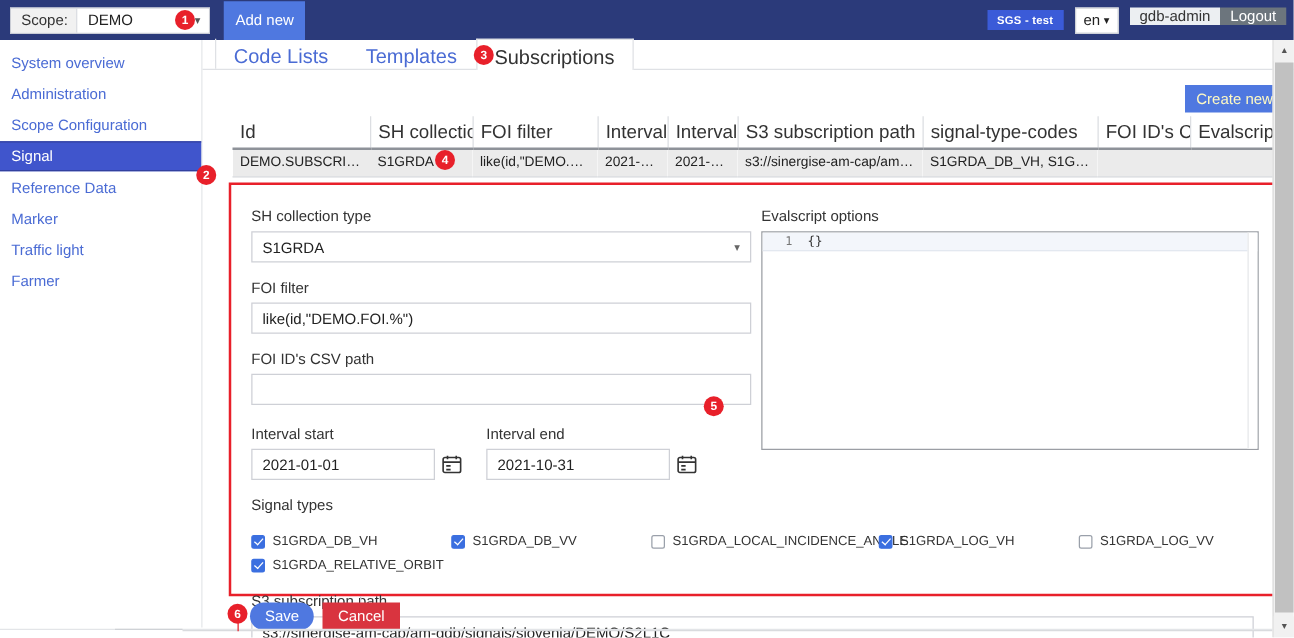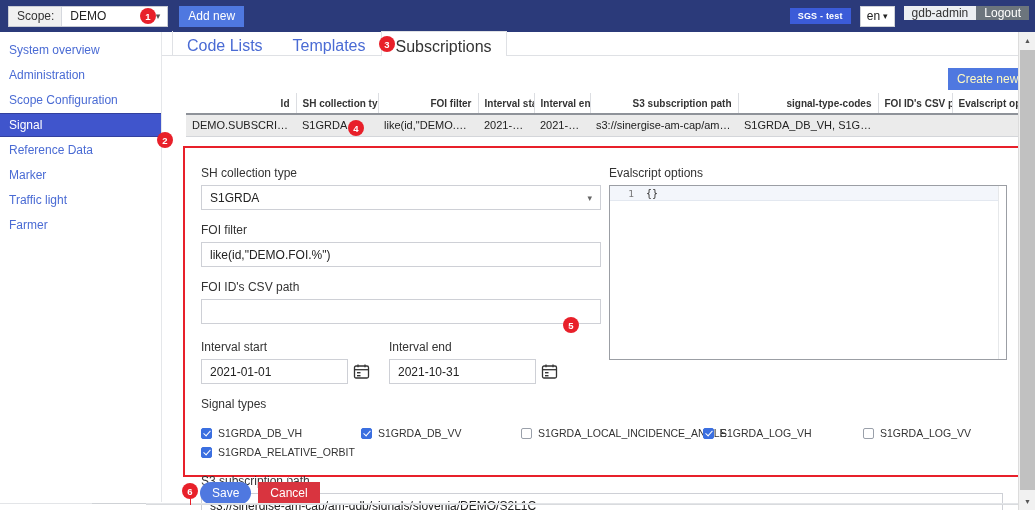--- a/index.html
+++ b/index.html
@@ -33,21 +33,21 @@
   .scope-select {
     position: relative; width: 105px; background: #fff;
     display: flex; align-items: center; padding-left: 8px;
     font-size: 12px; color: #222;
   }
   .scope-select .caret {
     position: absolute; right: 7px; top: 50%; transform: translateY(-50%);
     font-size: 9px; color: #555;
   }
   .addnew-btn {
-    height: 21px; margin-left: 11px; padding: 0 9px;
+    height: 31px; margin-left: 11px; padding: 0 9px;
     background: #4f78e0; color: #fff; font-size: 12px;
     border: none; display: flex; align-items: center; cursor: pointer;
     line-height: 1;
   }
   .topbar-right {
     margin-left: auto; display: flex; align-items: center; gap: 9px; padding-right: 6px;
   }
   .env-badge {
     background: #3b5bd8; color: #fff; font-size: 9px; font-weight: bold;
     padding: 3px 8px; letter-spacing: .2px;
@@ -111,22 +111,22 @@
     background: #4f78e0; color: #fef9c3; font-size: 12px;
     padding: 4px 9px; border: none; cursor: pointer;
   }
 
   
   .table-wrap {
     position: absolute; left: 186px; top: 93px; width: 840px;
   }
   table.grid { border-collapse: collapse; width: 840px; table-layout: fixed; }
   table.grid th {
-    font-weight: bold; font-size: 10px; color: #333;
-    text-align: right; padding: 4px 6px; height: 21px;
+    font-weight: normal; font-size: 15px; color: #333;
+    text-align: left; padding: 4px 6px; height: 21px;
     border-right: 1px solid #dcdee2;
     border-bottom: 2px solid #8e9299;
     background: #fff; white-space: nowrap; overflow: hidden;
   }
   table.grid th:last-child { border-right: none; }
   table.grid td {
     font-size: 11px; color: #222; padding: 4px 6px; height: 22px;
     background: #ebebeb;
     white-space: nowrap; overflow: hidden; text-overflow: ellipsis;
     border-bottom: 1px solid #d4d6da;

